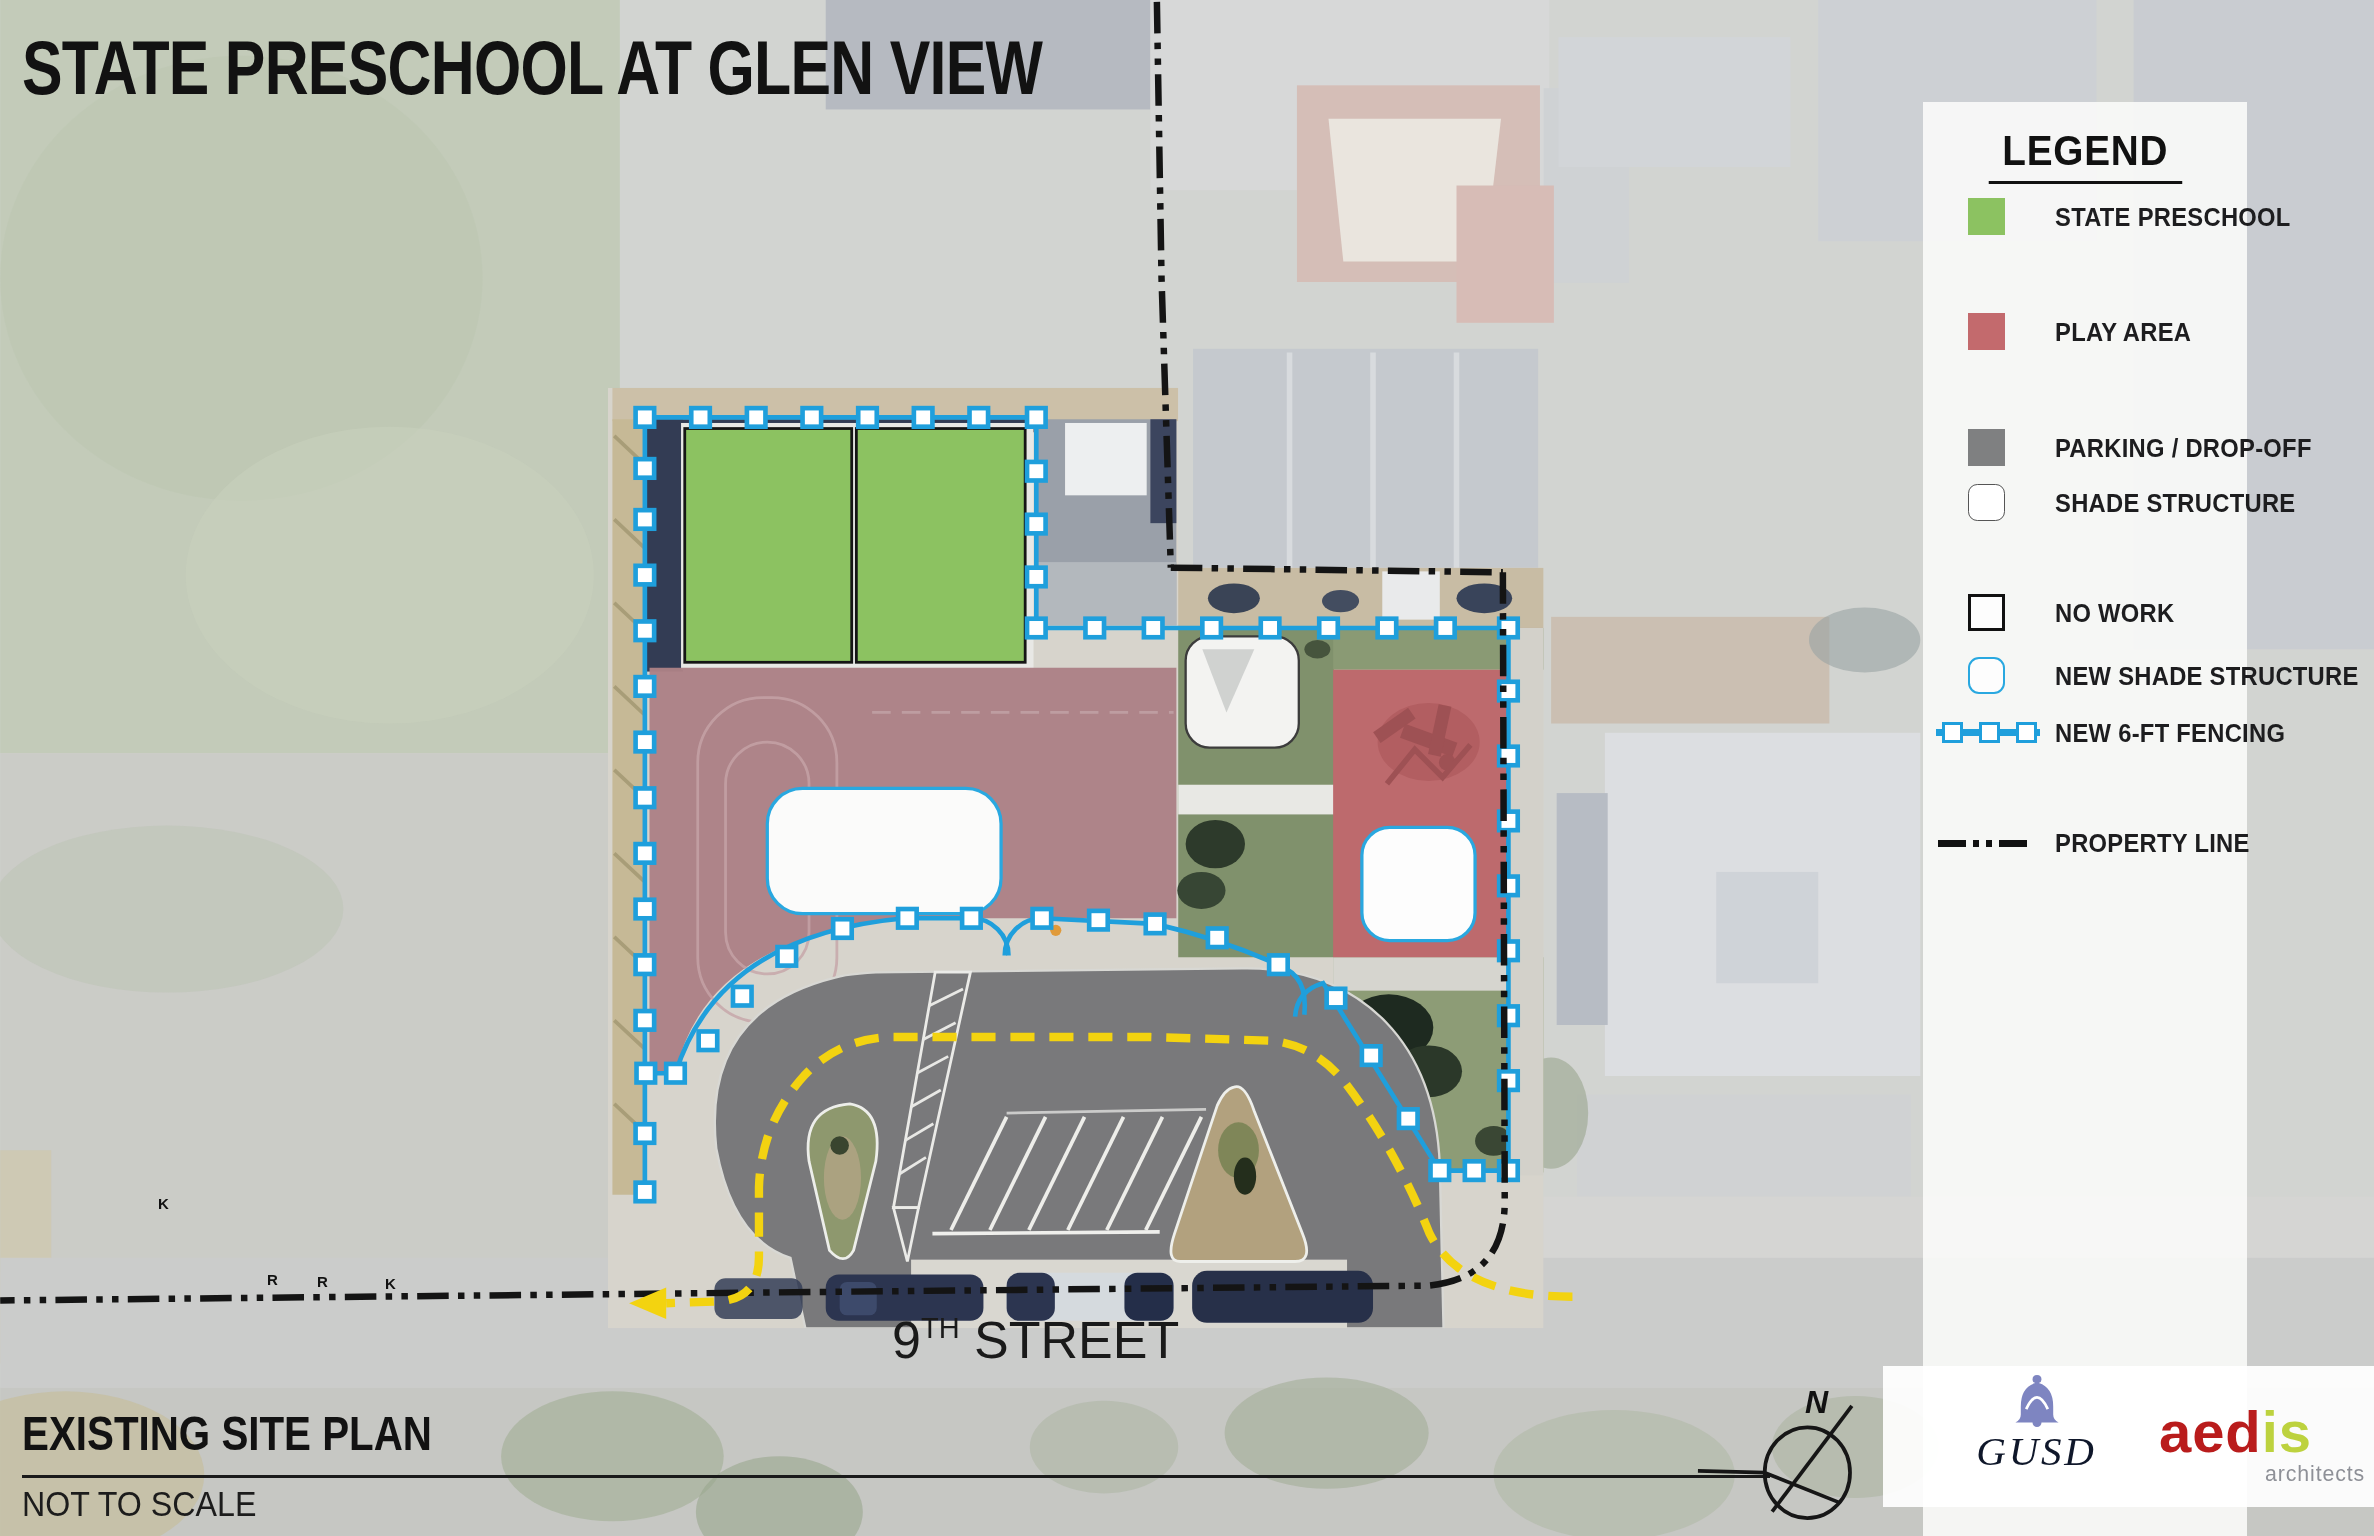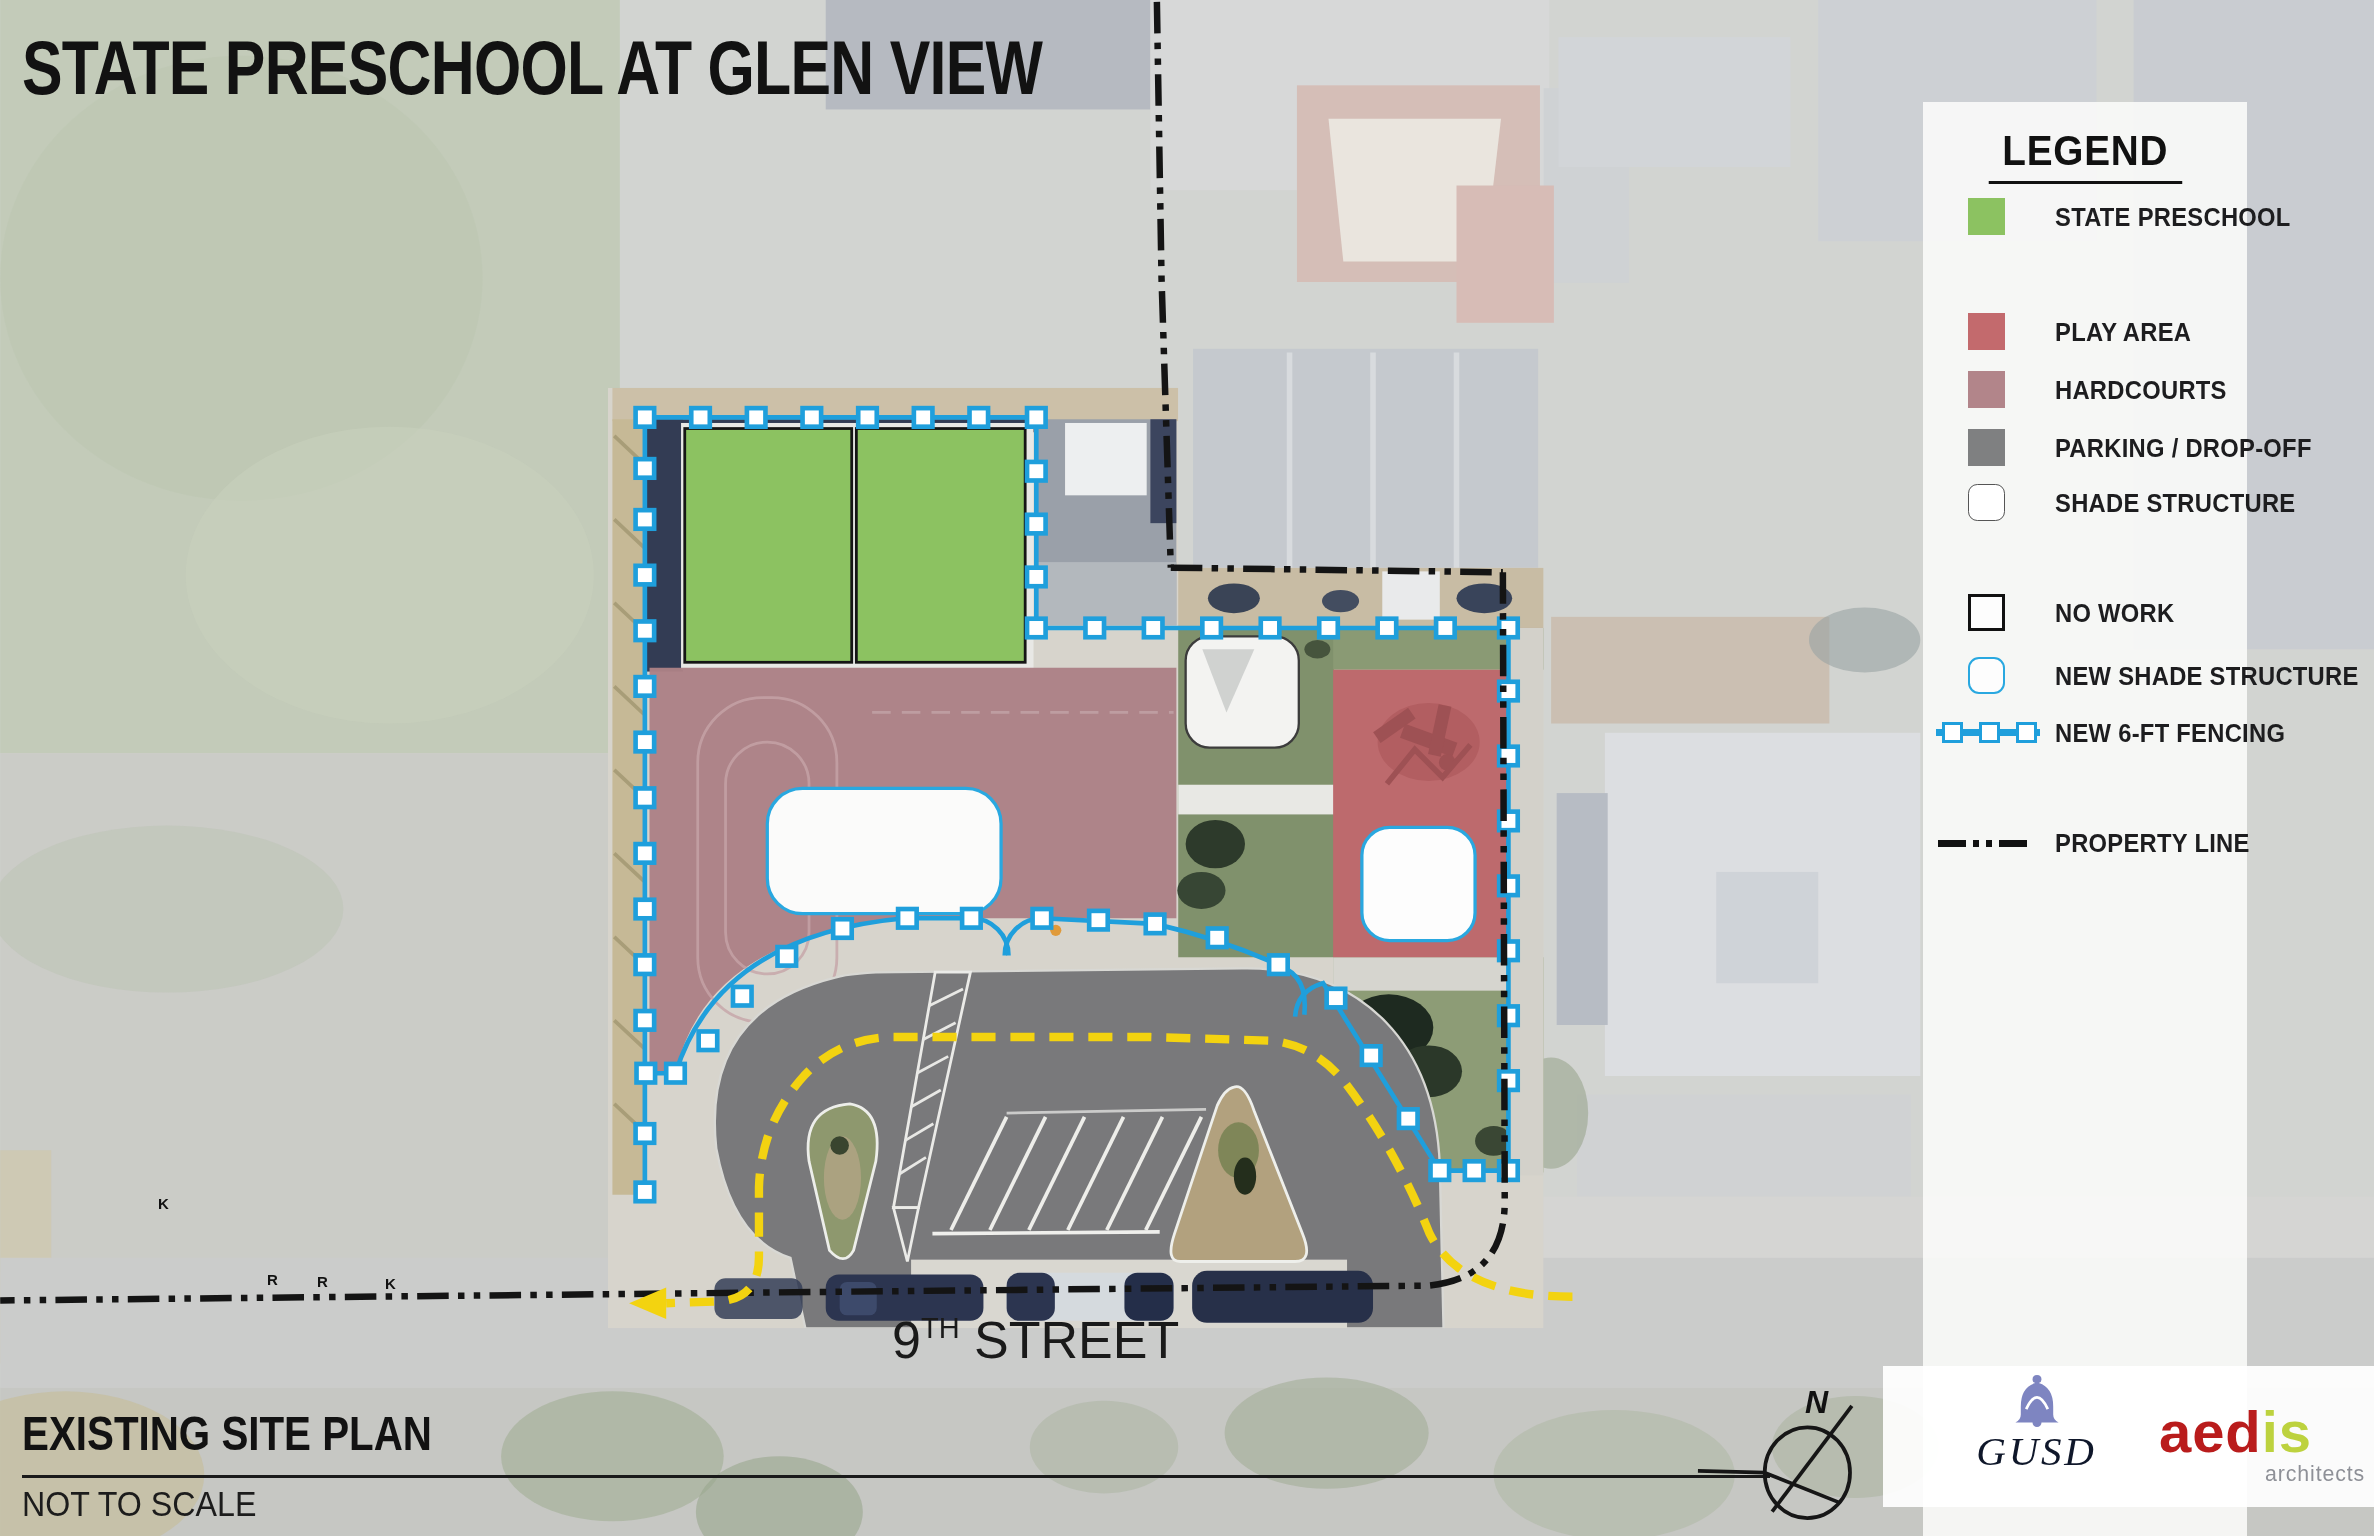--- a/index.html
+++ b/index.html
@@ -347,24 +347,20 @@
     <div class="legend-heading">LEGEND</div>
 
     <div class="legend-item" style="top:96px">
       <span class="sw sw-green"></span>
       <span class="lab">STATE PRESCHOOL</span>
     </div>
     <div class="legend-item" style="top:211px">
       <span class="sw sw-red"></span>
       <span class="lab">PLAY AREA</span>
     </div>
-    <div class="legend-item" style="top:269px">
-      <span class="sw sw-mauve"></span>
-      <span class="lab">HARDCOURTS</span>
-    </div>
     <div class="legend-item" style="top:382px">
       <span class="sw sw-shade"></span>
       <span class="lab">SHADE STRUCTURE</span>
     </div>
     <div class="legend-item" style="top:327px">
       <span class="sw sw-gray"></span>
       <span class="lab">PARKING / DROP-OFF</span>
     </div>
     <div class="legend-item" style="top:492px">
       <span class="sw sw-nowork"></span>

